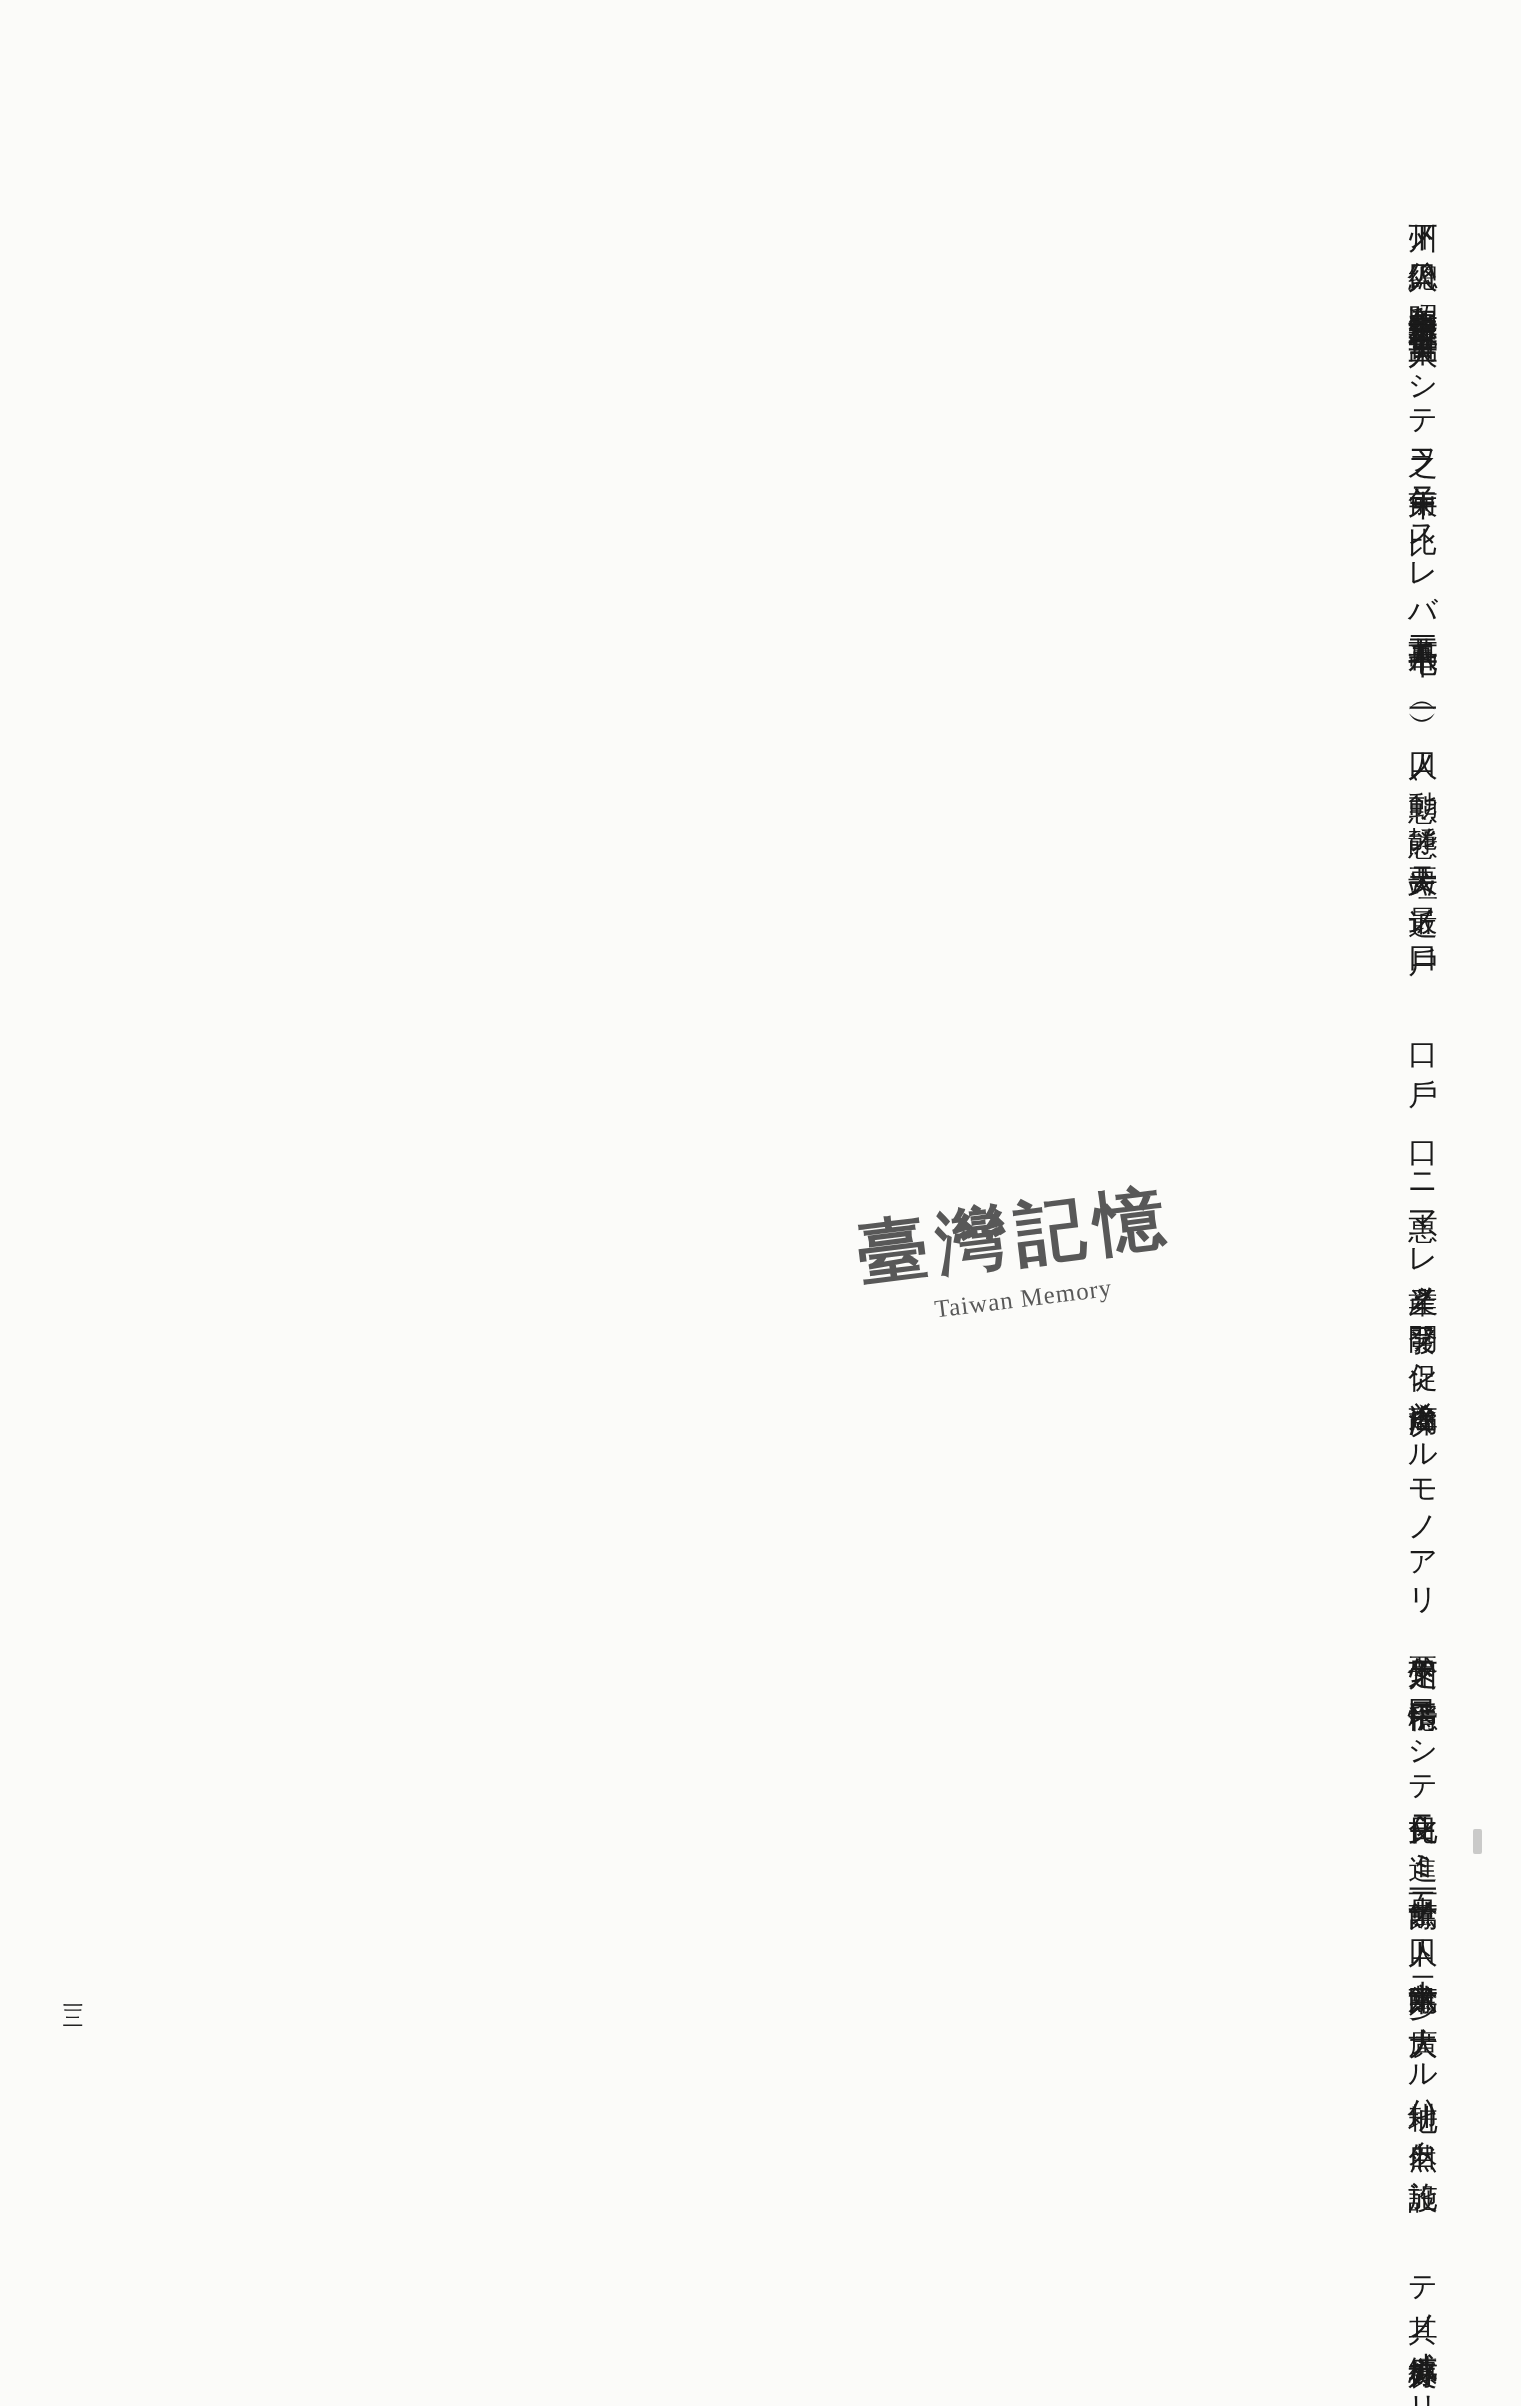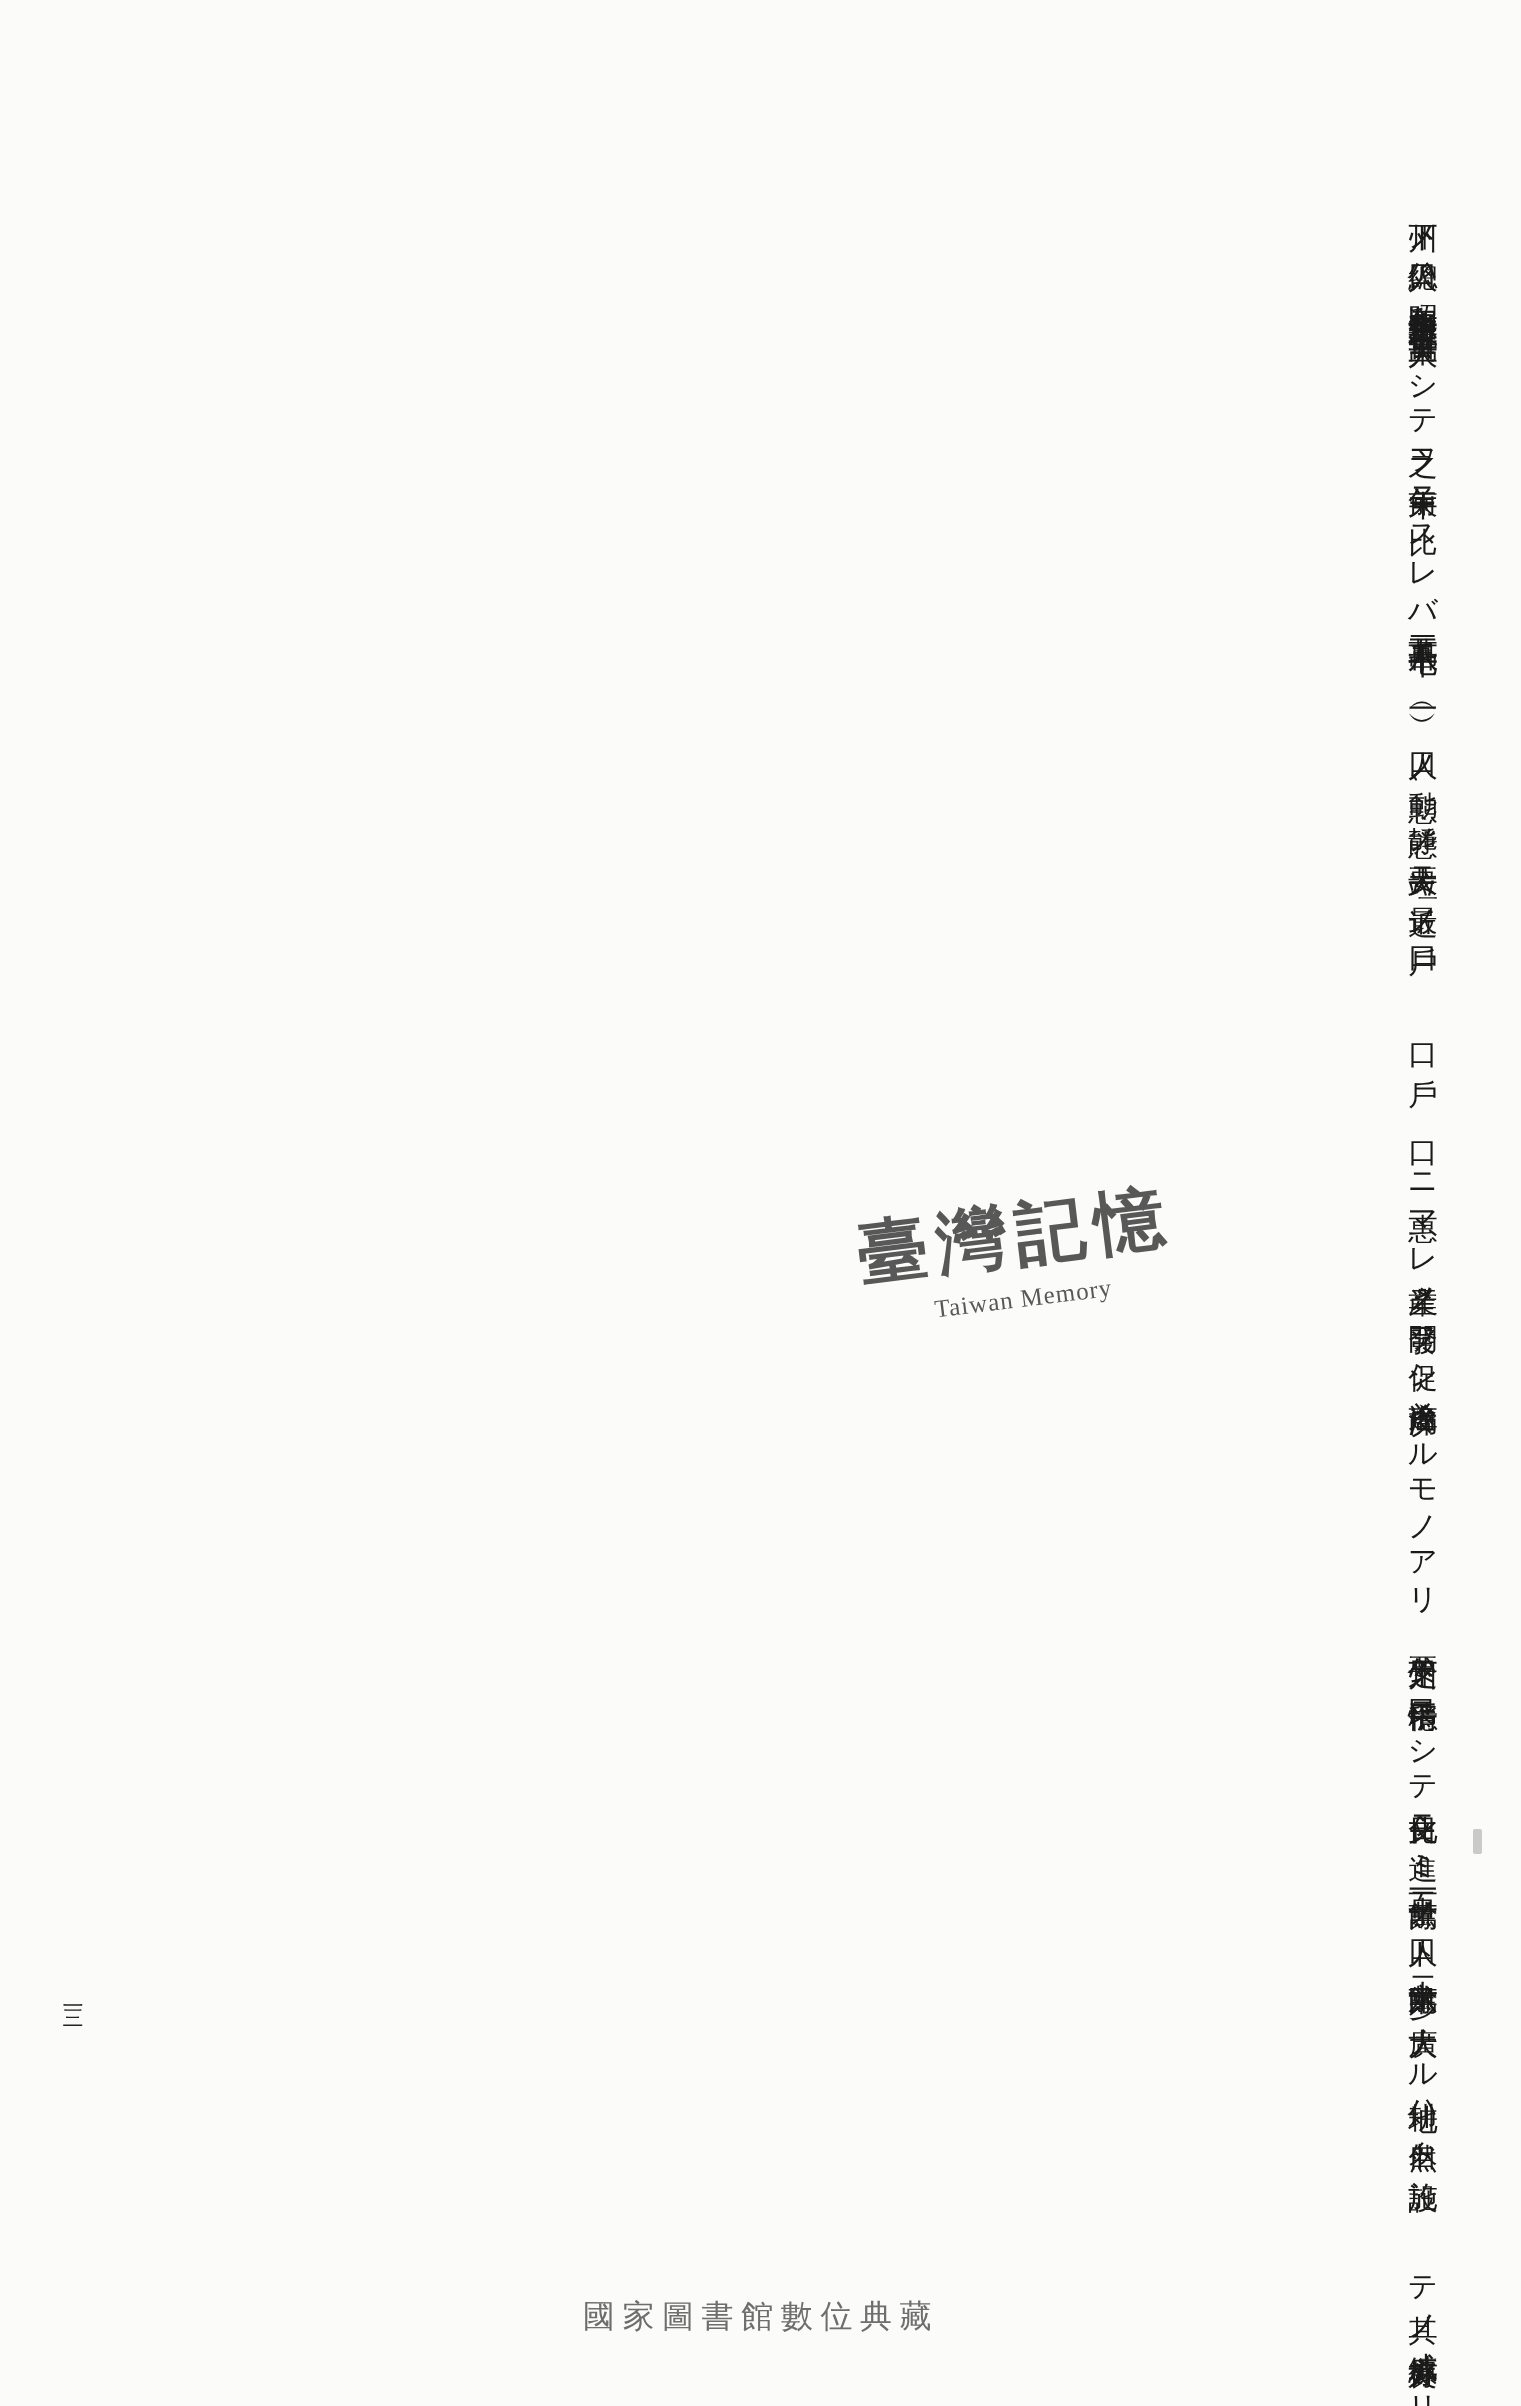--- a/index.html
+++ b/index.html
@@ -140,16 +140,15 @@
 
   <div id="folio">三一</div>
 
   <div id="watermark">
     <div class="wm-cjk">臺灣記憶</div>
     <div class="wm-rom">Taiwan Memory</div>
   </div>
 
   <div id="edge-mark"></div>
 
-  <div id="stamp">國家圖書館數位典藏</div>
 
 </div>
 
 
 </body></html>

